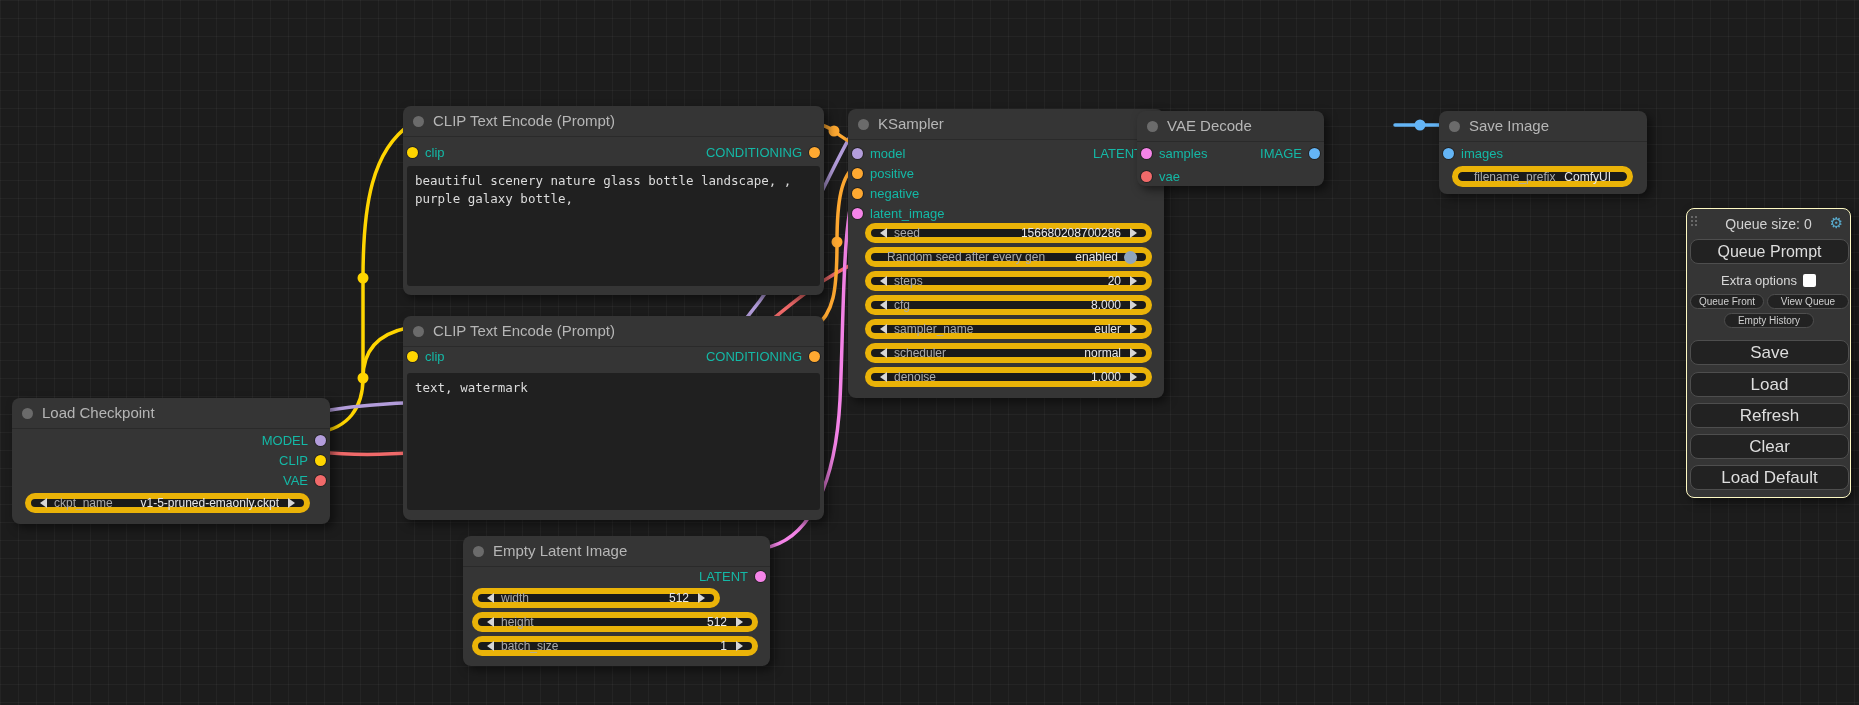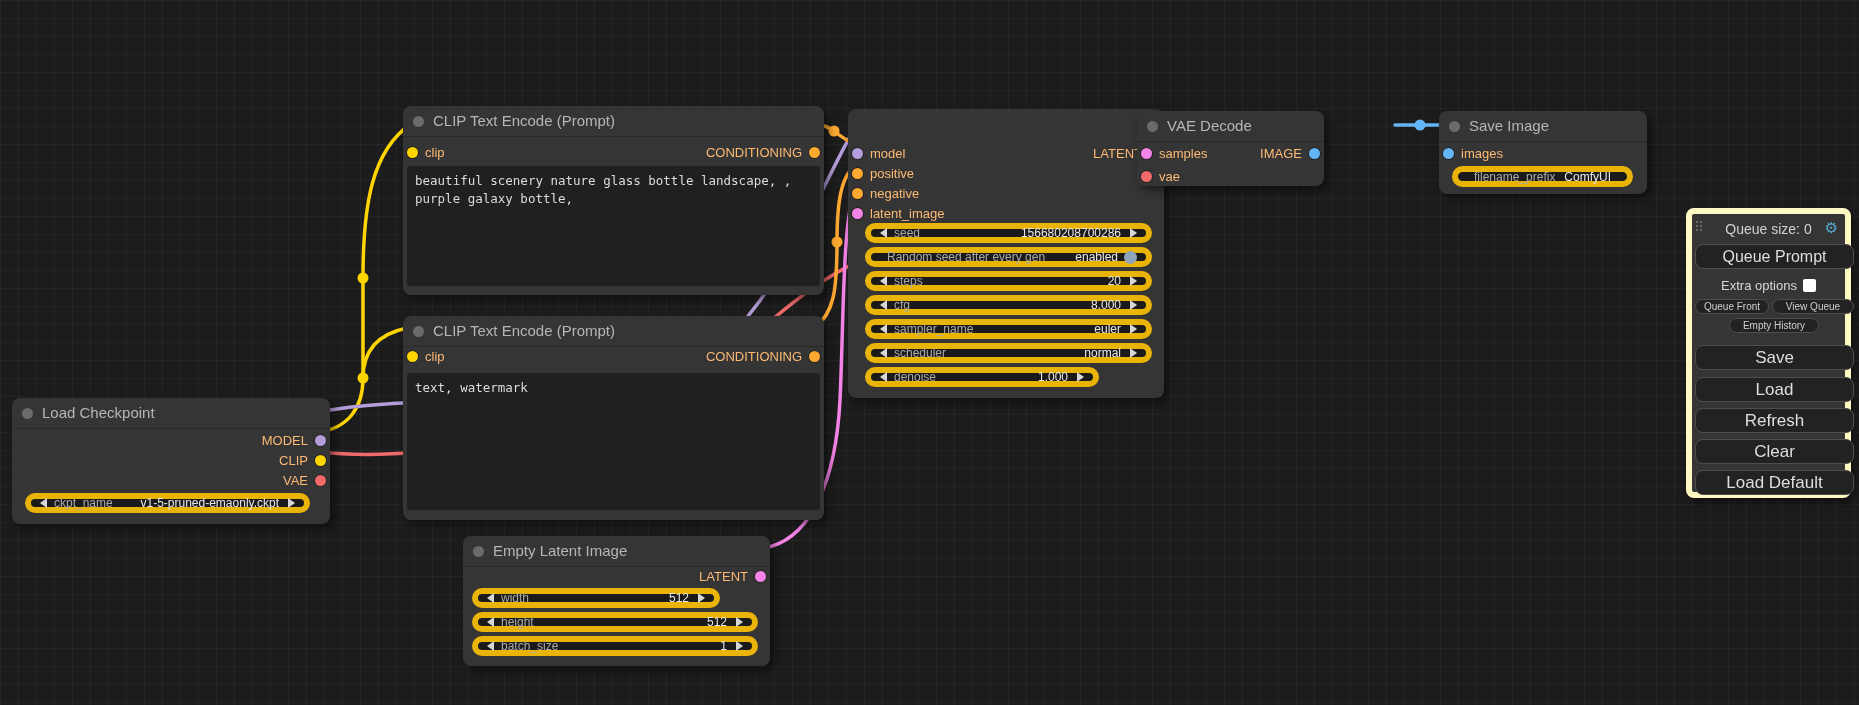--- a/index.html
+++ b/index.html
@@ -20,21 +20,21 @@
   .node-title{
     height:30px;line-height:30px;padding-left:30px;font-size:15px;color:#b6b6b6;
     border-bottom:1px solid #2a2a2a;position:relative;white-space:nowrap;
   }
   .title-dot{
     position:absolute;left:10px;top:10px;width:11px;height:11px;border-radius:50%;
     background:#6b6b6b;
   }
   .port{
     position:absolute;height:18px;display:flex;align-items:center;gap:7px;
-    font-size:13px;color:#fdba74;white-space:nowrap;
+    font-size:13px;color:#14b8a6;white-space:nowrap;
   }
   .port.in{left:4px;}
   .port.out{right:4px;flex-direction:row;}
   .port-dot{width:11px;height:11px;border-radius:50%;flex:0 0 auto;box-shadow:0 0 0 1px rgba(0,0,0,0.35);}
   .widget{
     position:absolute;height:20px;background:#1a1a1a;border:6px solid #eab308;
     border-radius:11px;display:flex;align-items:center;font-size:12px;color:#b0b0b0;
     box-sizing:border-box;padding:0 9px;justify-content:space-between;white-space:nowrap;
   }
   .widget .wlabel{color:#ababab;margin-right:8px;}
@@ -44,21 +44,21 @@
   .arrow-r{border-left:7px solid #d6d6d6;margin-left:9px;}
   .toggle-circle{width:13px;height:13px;border-radius:50%;background:#8fa5bd;margin-left:6px;flex:0 0 auto;}
   .textarea{
     position:absolute;background:#202020;border-radius:3px;color:#dcdcdc;
     font-family:"DejaVu Sans Mono",monospace;font-size:12.5px;line-height:18px;
     padding:6px 8px;box-sizing:border-box;white-space:pre-wrap;word-break:break-word;
   }
   
   #menu{
     position:absolute;z-index:3;left:1686px;top:208px;width:165px;height:290px;
-    background:#353535;border:6px solid #fef9c3;border-radius:8px;
+    background:#353535;border:1px solid #fef9c3;border-radius:8px;
     box-shadow:4px 4px 10px rgba(0,0,0,0.5);box-sizing:border-box;
   }
   .menu-btn{
     position:absolute;left:3px;width:159px;background:#222;border:1px solid #4e4e4e;
     border-radius:8px;color:#dedede;display:flex;align-items:center;justify-content:center;
     box-sizing:border-box;cursor:pointer;
   }
   .menu-btn.big{height:25px;font-size:17px;}
   .menu-btn.small{font-size:10px;height:15px;border-radius:8px;color:#cfcfcf;}
   #queue-size-row{position:absolute;top:5px;left:0;width:100%;height:20px;font-size:14px;color:#d2d2d2;text-align:center;line-height:20px;}
@@ -151,20 +151,24 @@
     <span>clip</span>
   </div>
   <div class="port out" style="top:31px;">
     <span>CONDITIONING</span>
     <span class="port-dot" style="background: rgb(255, 169, 49);"></span>
   </div>
   <div class="textarea" style="left:4px;top:57px;width:413px;height:137px;">text, watermark</div>
 </div>
 
 <div class="node" style="left:848px;top:81px;width:316px;height:289px;">
+  <div class="node-title">
+    <span class="title-dot"></span>
+    <span>KSampler</span>
+  </div>
   <div class="port in" style="top:35px;">
     <span class="port-dot" style="background: rgb(179, 157, 219);"></span>
     <span>model</span>
   </div>
   <div class="port in" style="top:55px;">
     <span class="port-dot" style="background: rgb(255, 169, 49);"></span>
     <span>positive</span>
   </div>
   <div class="port in" style="top:75px;">
     <span class="port-dot" style="background: rgb(255, 169, 49);"></span>
@@ -207,21 +211,21 @@
     <span class="wlabel">sampler_name</span>
     <span class="wvalue">euler</span>
     <span class="arrow-r"></span>
   </div>
   <div class="widget" style="left:17px;top:234px;width:287px;">
     <span class="arrow-l"></span>
     <span class="wlabel">scheduler</span>
     <span class="wvalue">normal</span>
     <span class="arrow-r"></span>
   </div>
-  <div class="widget" style="left:17px;top:258px;width:234px;">
+  <div class="widget" style="left:17px;top:258px;width:287px;">
     <span class="arrow-l"></span>
     <span class="wlabel">denoise</span>
     <span class="wvalue">1.000</span>
     <span class="arrow-r"></span>
   </div>
 </div>
 
 <div class="node" style="left:463px;top:508px;width:307px;height:130px;">
   <div class="node-title">
     <span class="title-dot"></span>

